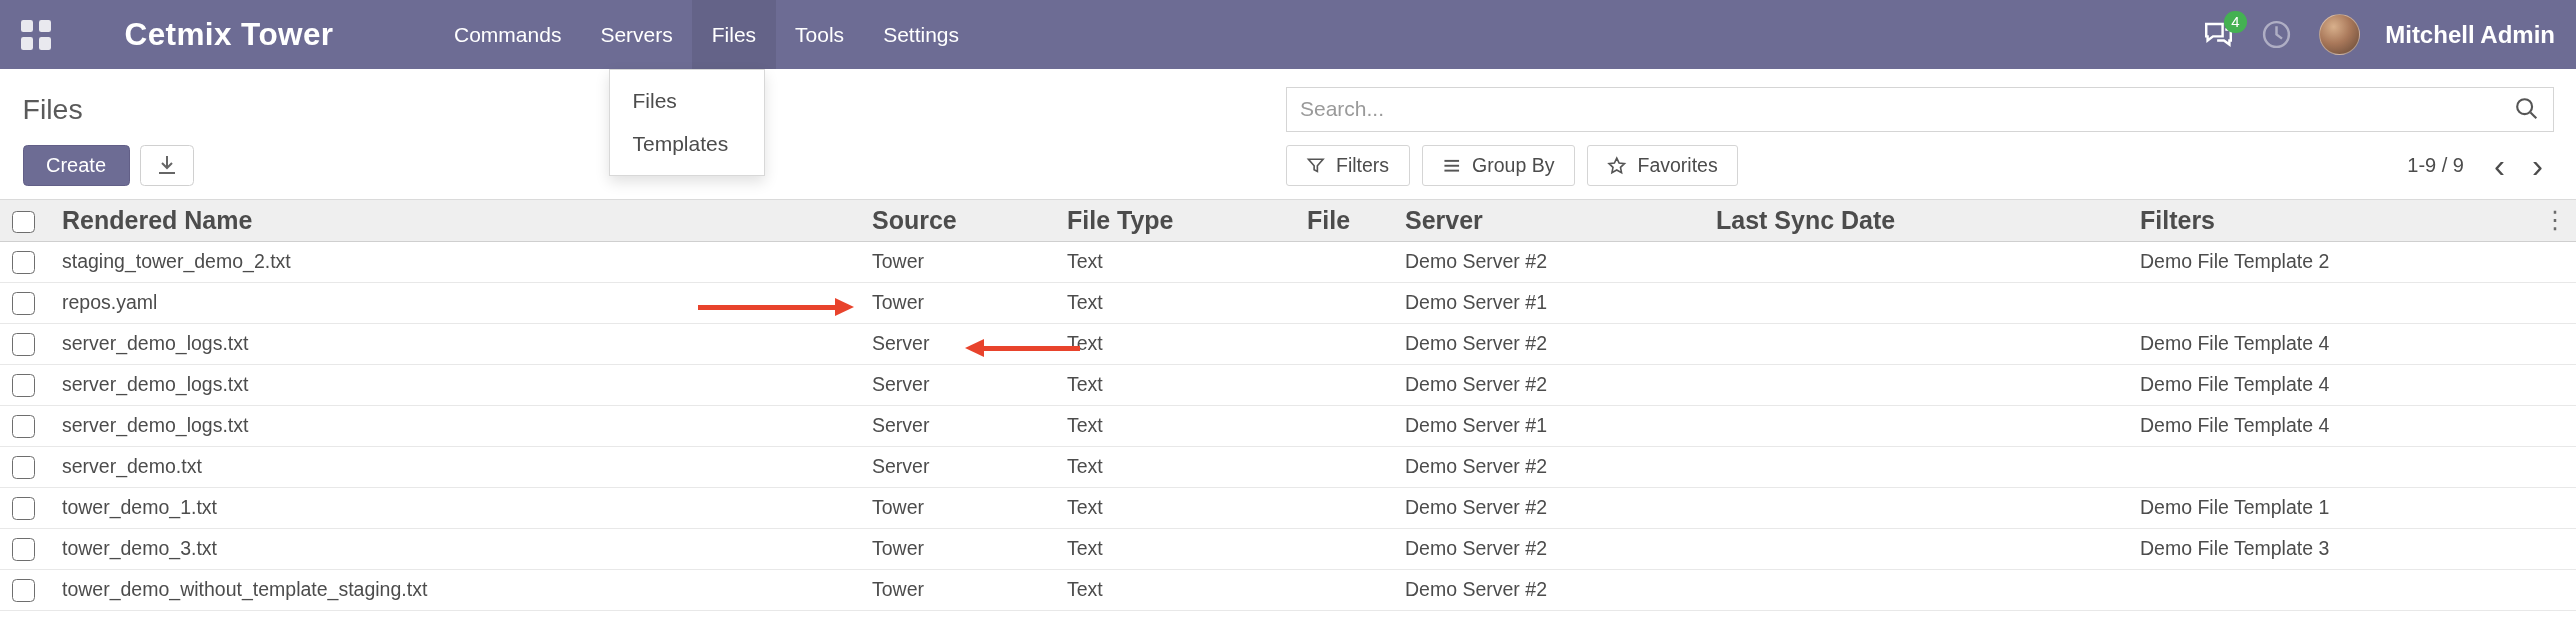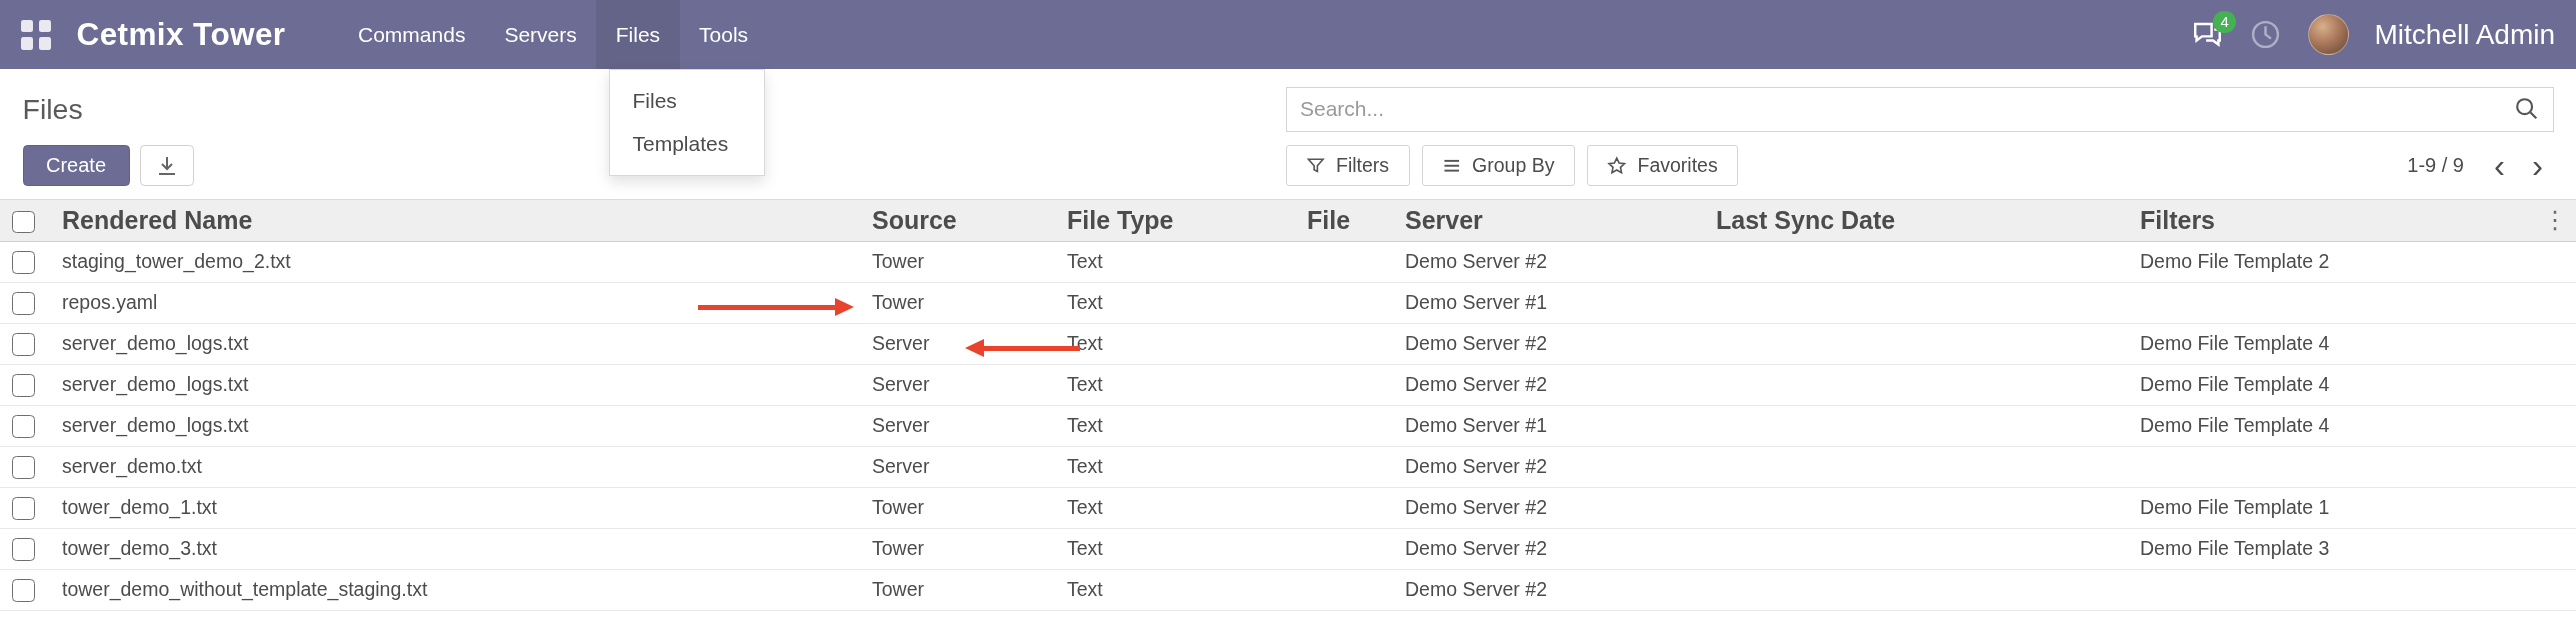--- a/index.html
+++ b/index.html
@@ -1,58 +1,58 @@
 <!DOCTYPE html>
 <html style="font-size:12px"><head>
 <meta charset="utf-8">
 <style>
   * { box-sizing: border-box; margin: 0; padding: 0; }
   html, body { width: 2576px; height: 626px; overflow: hidden; background: #fff;
     font-family: "Liberation Sans", sans-serif; color: #4c4c4c; }
 
   
   .navbar { height: 69px; background: #6d6c94; display: flex; align-items: center;
-    padding: 4px 21px; color: #fff; position: relative; z-index: 20; }
+    padding: 4px 21px; color: #fff; position: relative; z-index: 20; gap: 48px; }
   .apps-icon { width: 30px; height: 30px; display: grid; grid-template-columns: 1fr 1fr;
     gap: 5.3px; margin-right: 25.5px; cursor: pointer; }
   .apps-icon span { background: rgba(255,255,255,.85); border-radius: 2.3px; }
   .brand { font-size: 31.5px; font-weight: 700; letter-spacing: 0.4px; margin-right: 53px; }
   .menu { display: flex; height: 69px; }
   .menu-item { font-size: 21px; padding: 0 19.5px; display: flex; align-items: center;
     cursor: pointer; }
   .menu-item.active { background: rgba(0,0,0,.08); }
   .nav-right { margin-left: auto; display: flex; align-items: center; gap: 25.5px; }
   .chat-wrap { position: relative; cursor: pointer; }
   .badge { position: absolute; top: -9px; right: -12px; background: #44b152; color: #fff;
     font-size: 15px; min-width: 22.5px; height: 22.5px; border-radius: 11.3px; display: flex;
     align-items: center; justify-content: center; padding: 0 4.5px; }
   .activity-icon { opacity: .45; cursor: pointer; }
   .avatar { width: 41px; height: 41px; border-radius: 50%; cursor: pointer;
     background: radial-gradient(circle at 35% 30%, #d8b08c 0%, #a9785a 45%, #5f4433 100%);
     border: 0.8px solid rgba(255,255,255,.4); }
-  .user-name { font-size: 28px; cursor: pointer; }
+  .user-name { font-size: 24px; cursor: pointer; font-weight: bold; }
 
   
   .dropdown { position: absolute; top: 69px; left: 609px; width: 156px; background: #fff;
     border: 0.8px solid #d8d8d8; box-shadow: 0 6px 13.5px rgba(0,0,0,.12); padding: 9px 0;
     z-index: 30; }
   .dropdown-item { font-size: 21px; color: #4c4c4c; padding: 9.8px 22.5px; cursor: pointer; }
 
   
   .control-panel { display: grid; grid-template-columns: 1fr 1268px; column-gap: 15px;
     padding: 16.5px 22.5px 0 22.5px; }
   .cp-left-top { display: flex; align-items: center; height: 47px; }
   .page-title { font-size: 28.5px; color: #5a5a5a; font-weight: 400; }
   .cp-right-top { display: flex; align-items: center; }
   .searchbox { flex: 1; height: 45px; border: 0.8px solid #d5d5d5; display: flex;
     align-items: center; padding: 0 13.5px; }
   .searchbox input { flex: 1; border: none; outline: none; font-size: 21px; color: #1d4ed8;
     font-family: "Liberation Sans", sans-serif; }
   .searchbox input::placeholder { color: #9a9a9a; }
-  .cp-left-bottom { display: flex; align-items: center; gap: 10.5px; margin-top: 12px; height: 42px; }
+  .cp-left-bottom { display: flex; gap: 10.5px; margin-top: 12px; height: 42px; }
   .btn-create { background: #6d6c94; color: #fff; border: 0.8px solid #625f87; font-size: 20px;
     padding: 0 22.5px; height: 41px; border-radius: 4.5px; cursor: pointer;
     font-family: "Liberation Sans", sans-serif; }
   .btn-icon { background: #fff; border: 0.8px solid #d0d0d0; height: 41px; width: 54px;
     border-radius: 4.5px; display: flex; align-items: center; justify-content: center;
     cursor: pointer; }
   .cp-right-bottom { display: flex; align-items: center; margin-top: 12px; height: 42px; }
   .btn-filter { background: #fff; border: 0.8px solid #d5d5d5; height: 41px; font-size: 19.5px;
     color: #4c4c4c; padding: 0 19.5px; margin-right: 12px; border-radius: 3px;
     display: inline-flex; align-items: center; gap: 10.5px; cursor: pointer;
@@ -99,20 +99,21 @@
       <span></span>
       <span></span>
       <span></span>
   </div>
   <div class="brand">Cetmix Tower</div>
   <nav class="menu">
     <div class="menu-item">Commands</div>
     <div class="menu-item">Servers</div>
     <div class="menu-item active">Files</div>
     <div class="menu-item">Tools</div>
+    <div class="menu-item">Settings</div>
   </nav>
   <div class="nav-right">
     <div class="chat-wrap">
       <span>
         <svg width="33" height="30" viewBox="0 0 24 22" fill="none" stroke="#ffffff" stroke-width="1.8">
           <path d="M3 3 h12 v9 h-7 l-4 3 v-3 h-1 z"></path>
           <path d="M17 7 h4 v8 h-1 v3 l-4 -3 h-5"></path>
         </svg>
       </span>
       <span class="badge">4</span>

